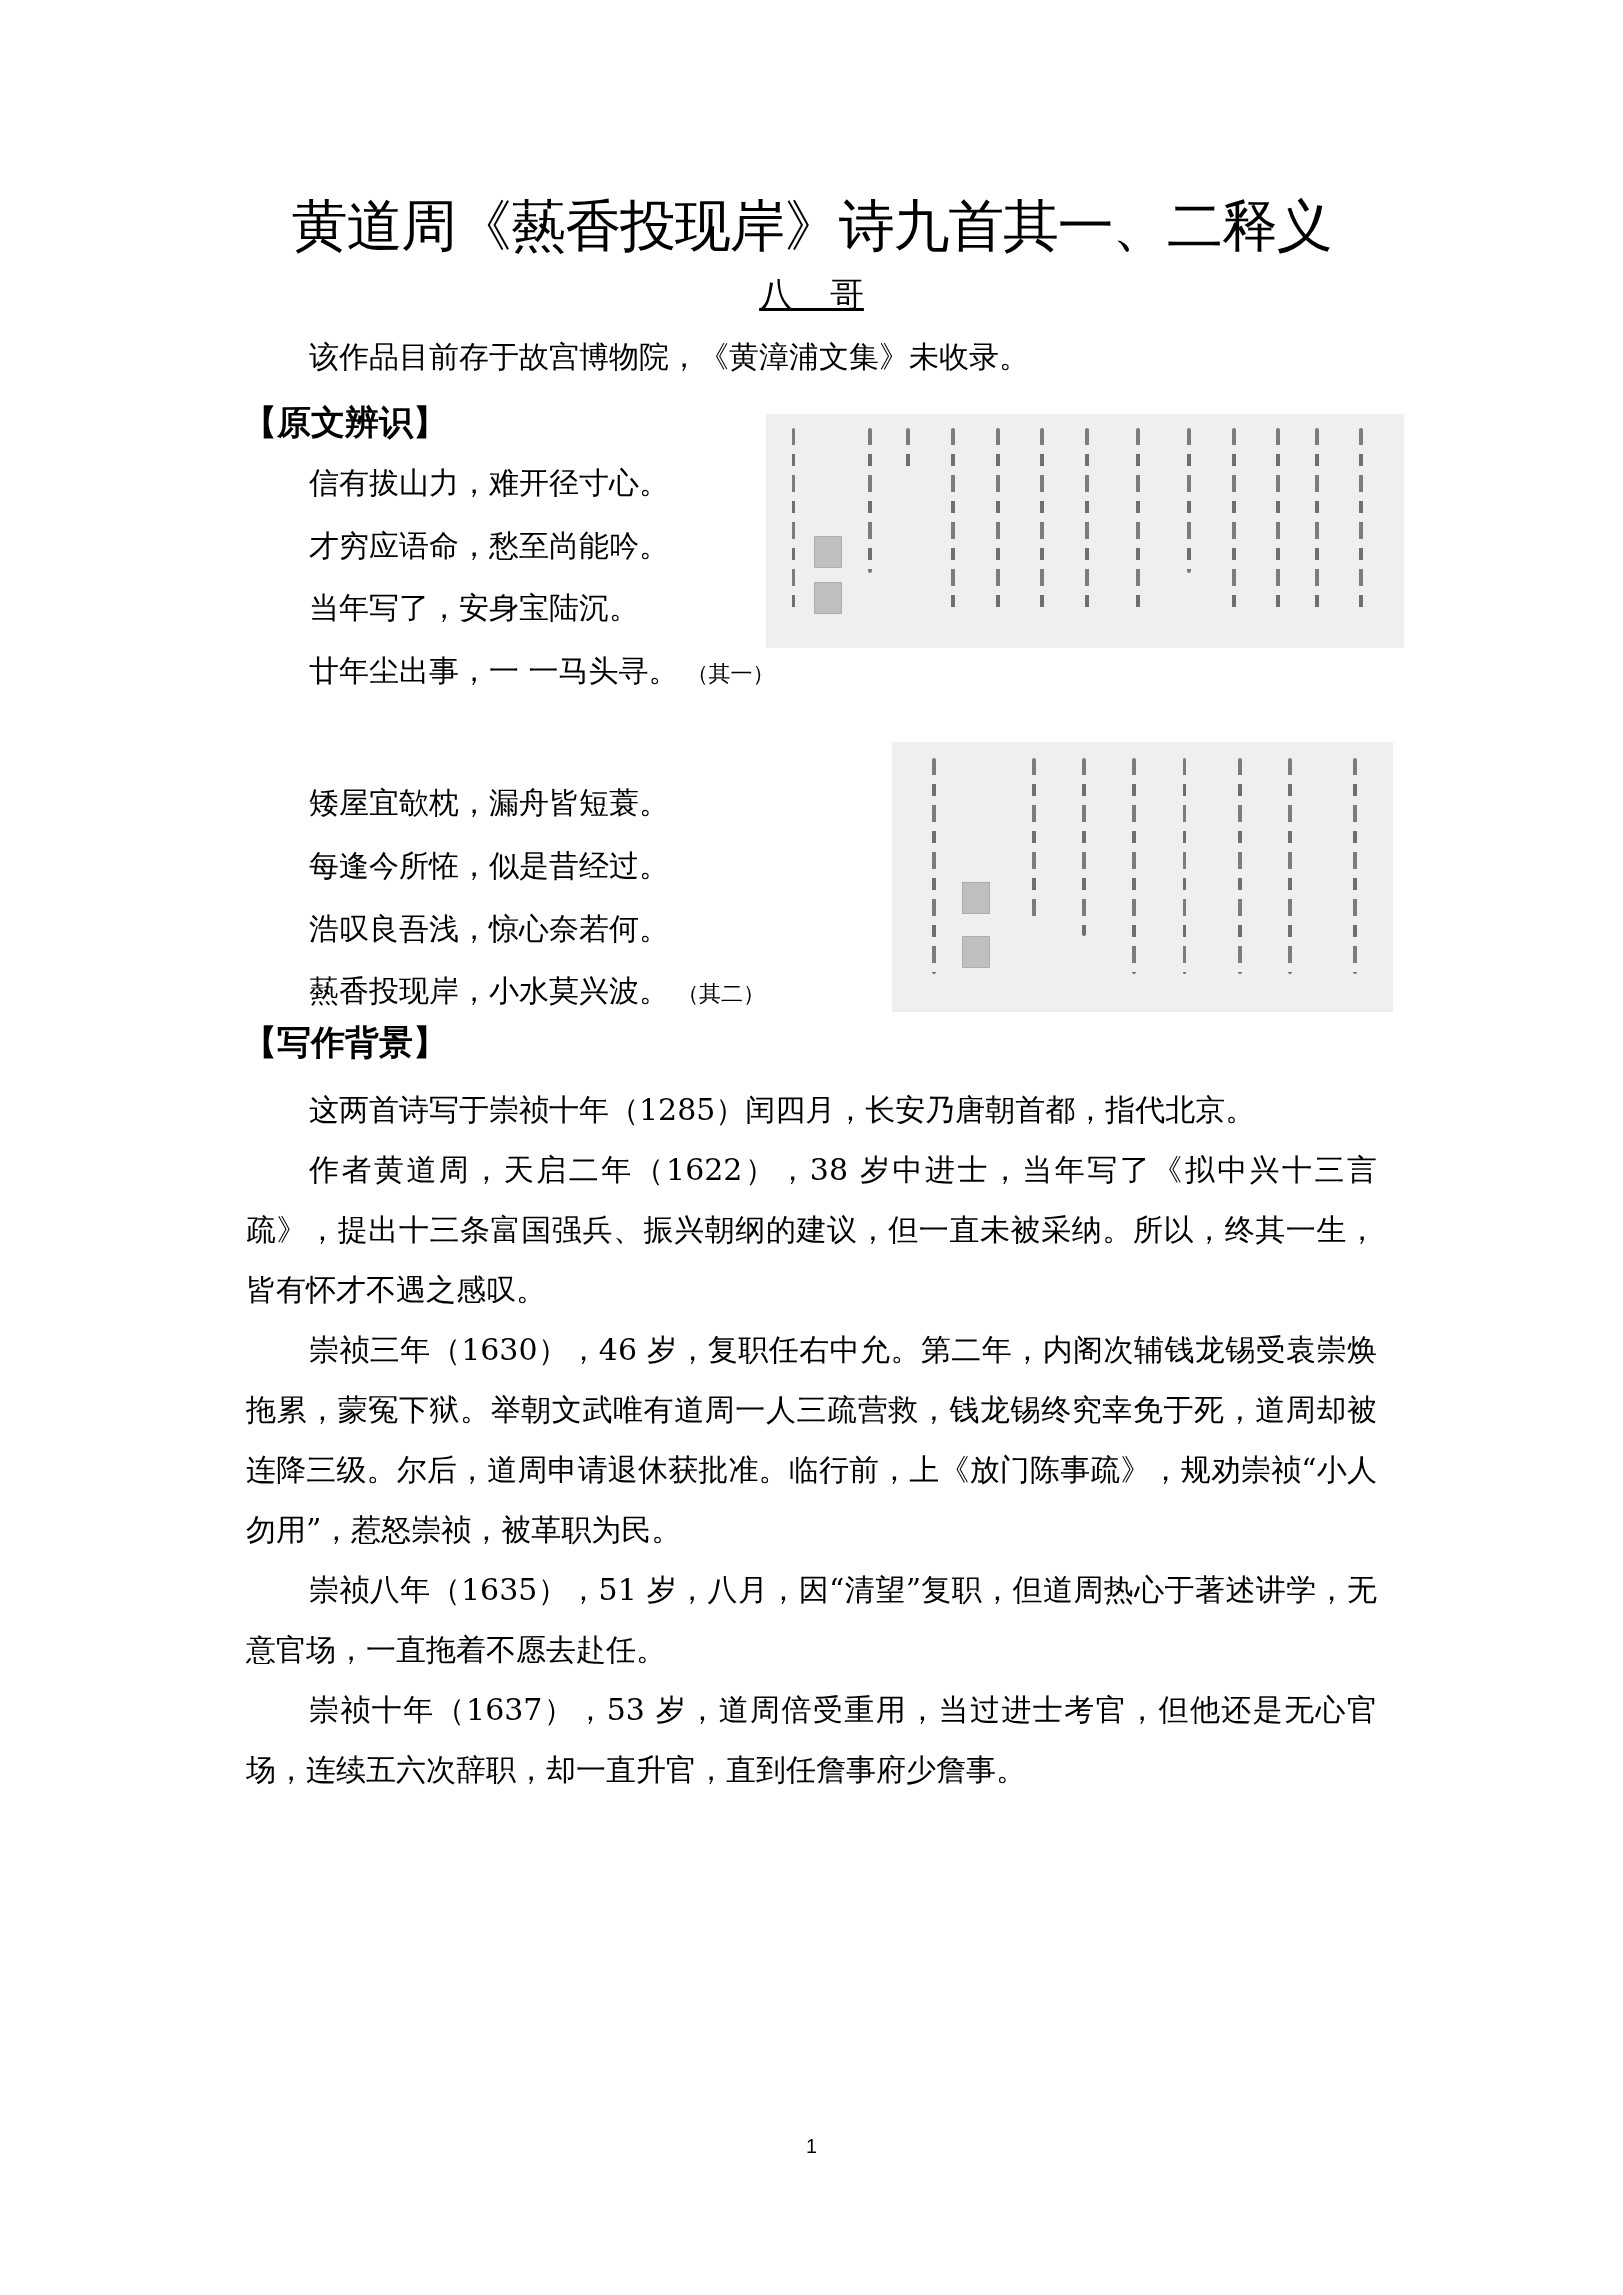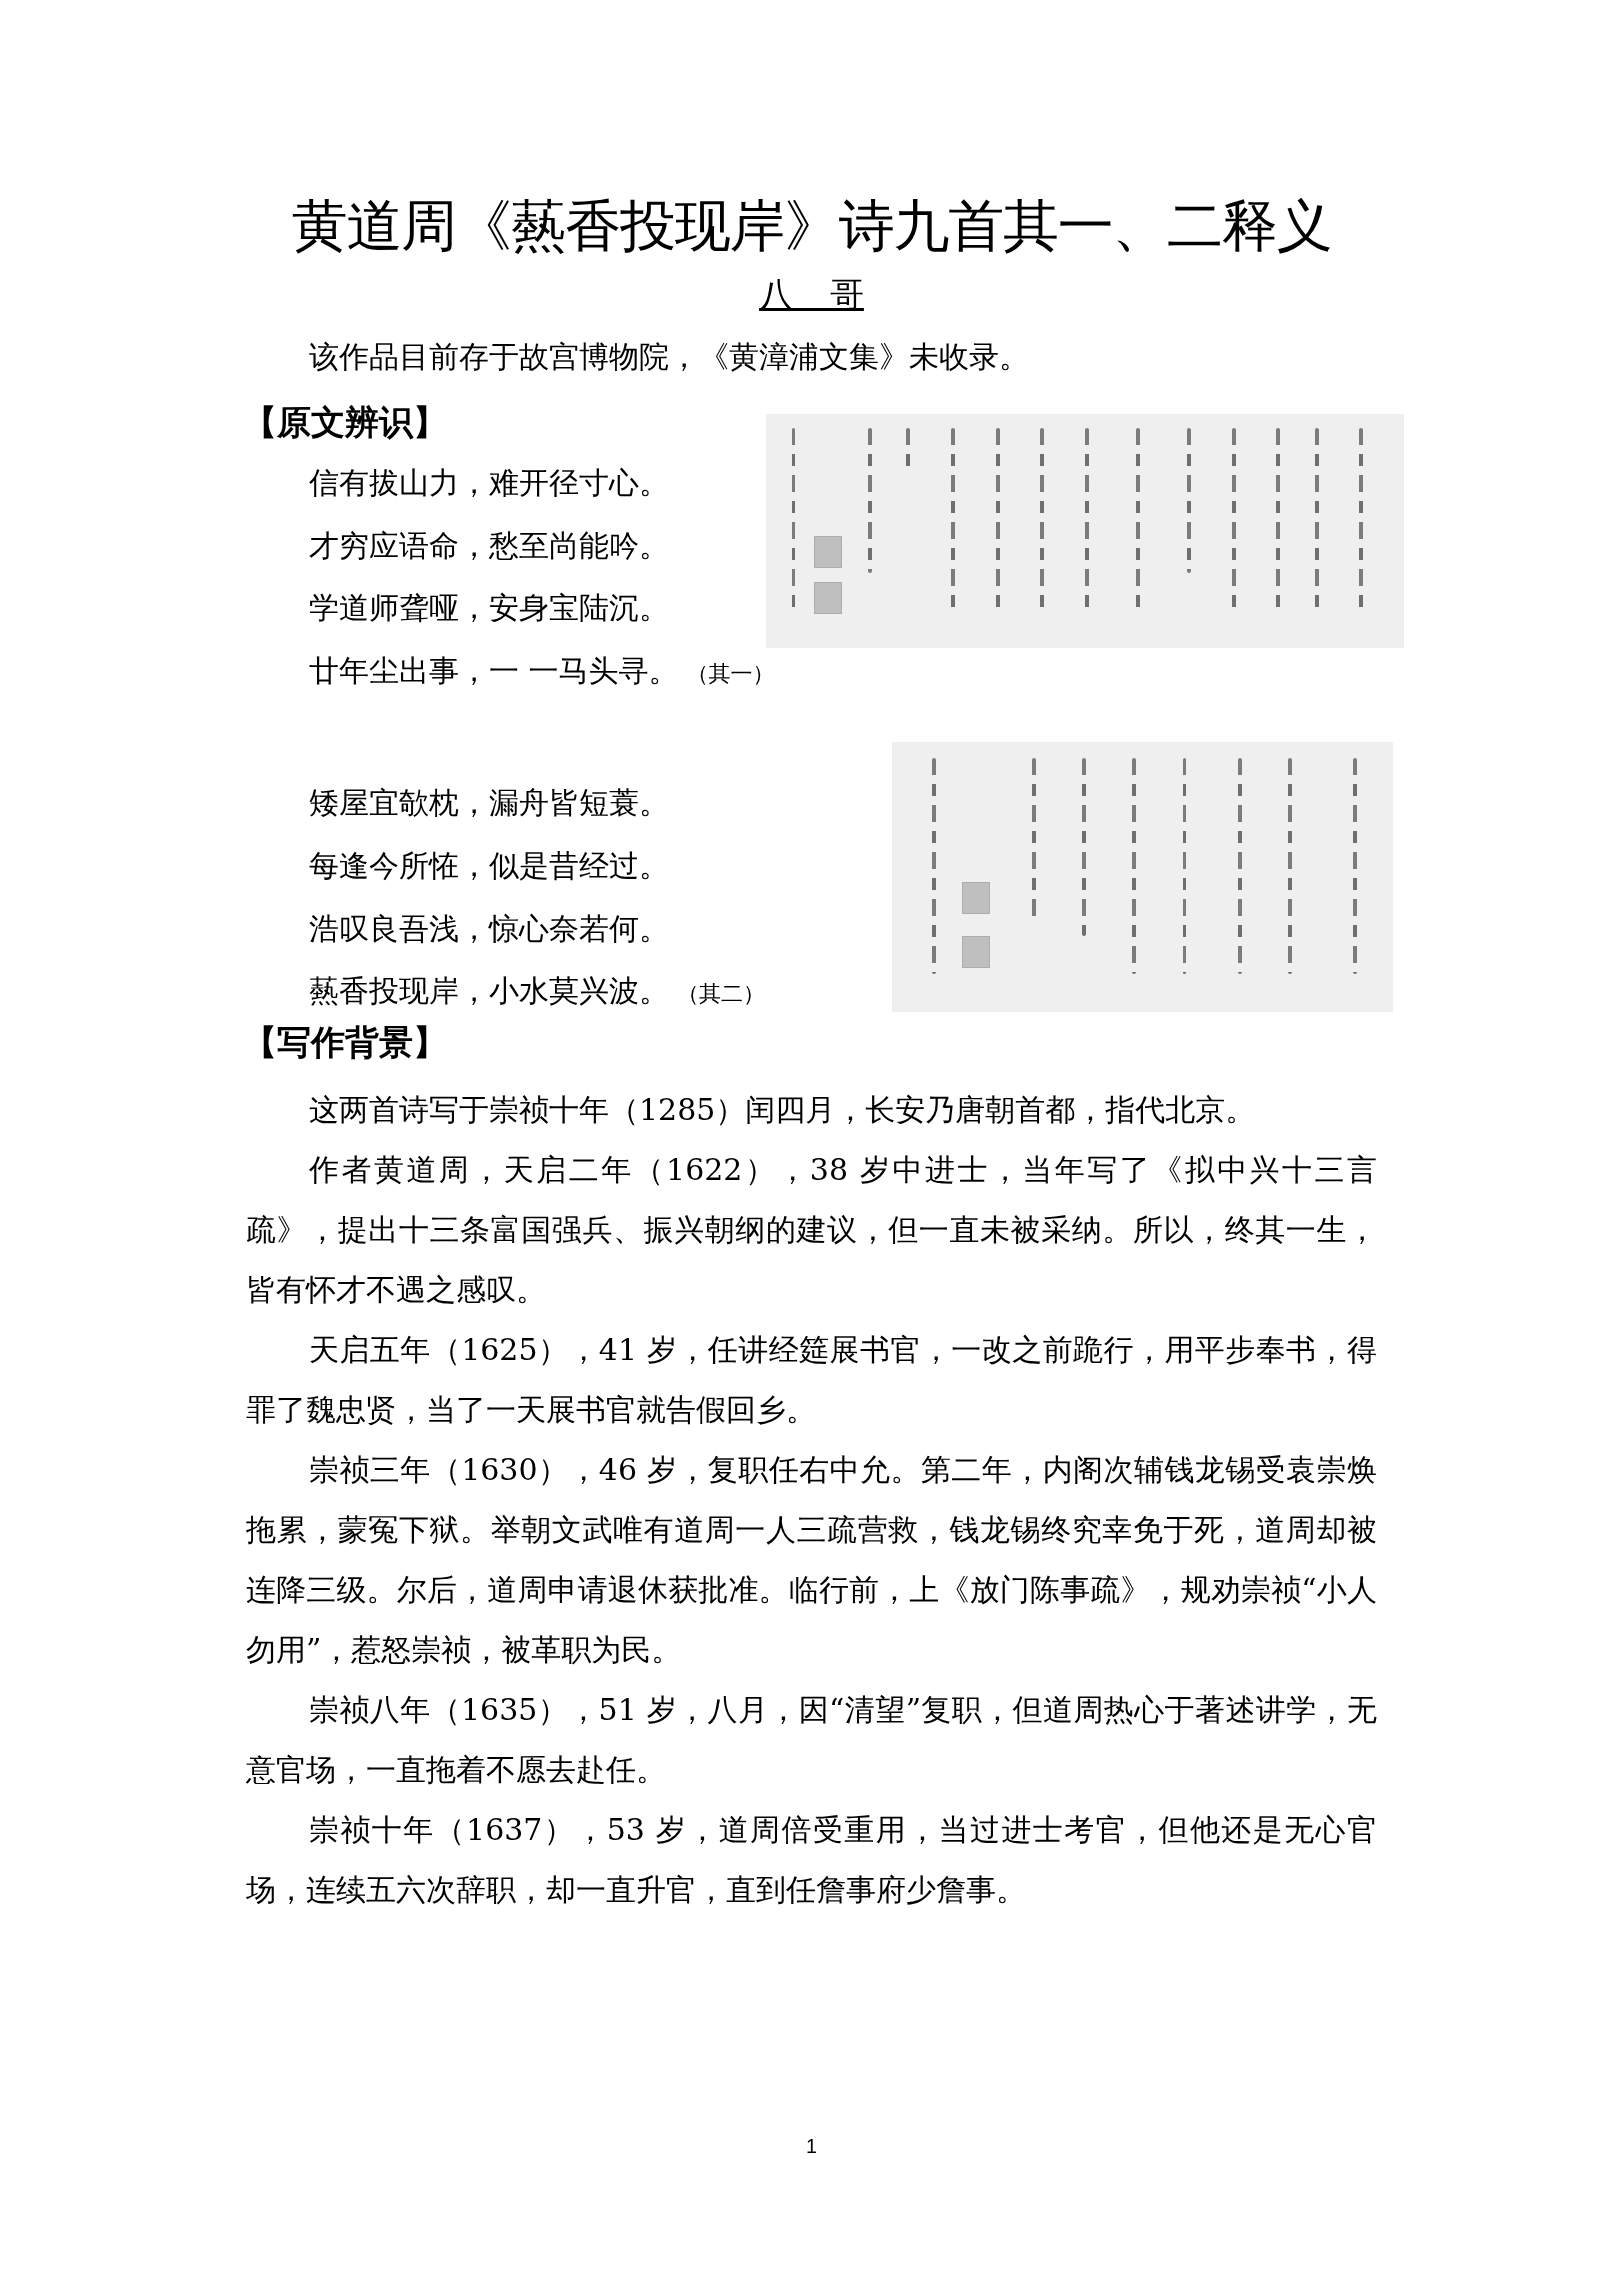--- a/index.html
+++ b/index.html
@@ -70,21 +70,21 @@
 <body>
 
 <div class="title">黄道周《爇香投现岸》诗九首其一、二释义</div>
 <div class="author">八 哥</div>
 <div class="intro">该作品目前存于故宫博物院，《黄漳浦文集》未收录。</div>
 
 <div class="section-head" style="top:401px;">【原文辨识】</div>
 
 <div class="poem-line" style="top:463px;">信有拔山力，难开径寸心。</div>
 <div class="poem-line" style="top:526px;">才穷应语命，愁至尚能吟。</div>
-<div class="poem-line" style="top:588px;">学道师聋哑，安身宝陆沉。</div>
+<div class="poem-line" style="top:588px;">当年写了，安身宝陆沉。</div>
 <div class="poem-line" style="top:651px;">
   <span>廿年尘出事，一 一马头寻。</span><span class="poem-note">（其一）</span>
 </div>
 
 <div class="callig" style="left:766px; top:414px; width:638px; height:234px;">
   <div class="col" style="left:4%;"></div>
   <div class="seal" style="left:7.5%; top:52%;"></div>
   <div class="seal" style="left:7.5%; top:72%;"></div>
   <div class="col" style="left:16%; height:62%;"></div>
   <div class="col" style="left:22%; height:20%;"></div>
@@ -118,20 +118,19 @@
   <div class="col" style="left:69%;"></div>
   <div class="col" style="left:79%;"></div>
   <div class="col" style="left:92%;"></div>
 </div>
 
 <div class="section-head" style="top:1021px;">【写作背景】</div>
 
 <div class="body-text" style="top:1080px;">
   <p>这两首诗写于崇祯十年（1285）闰四月，长安乃唐朝首都，指代北京。</p>
   <p>作者黄道周，天启二年（1622），38 岁中进士，当年写了《拟中兴十三言疏》，提出十三条富国强兵、振兴朝纲的建议，但一直未被采纳。所以，终其一生，皆有怀才不遇之感叹。</p>
-  <p>天启五年（1625），41 岁，任讲经筵展书官，一改之前跪行，用平步奉书，得罪了魏忠贤，当了一天展书官就告假回乡。</p>
   <p>崇祯三年（1630），46 岁，复职任右中允。第二年，内阁次辅钱龙锡受袁崇焕拖累，蒙冤下狱。举朝文武唯有道周一人三疏营救，钱龙锡终究幸免于死，道周却被连降三级。尔后，道周申请退休获批准。临行前，上《放门陈事疏》，规劝崇祯“小人勿用”，惹怒崇祯，被革职为民。</p>
   <p>崇祯八年（1635），51 岁，八月，因“清望”复职，但道周热心于著述讲学，无意官场，一直拖着不愿去赴任。</p>
   <p>崇祯十年（1637），53 岁，道周倍受重用，当过进士考官，但他还是无心官场，连续五六次辞职，却一直升官，直到任詹事府少詹事。</p>
 </div>
 
 <div class="page-num">1</div>
 
 
 </body></html>

